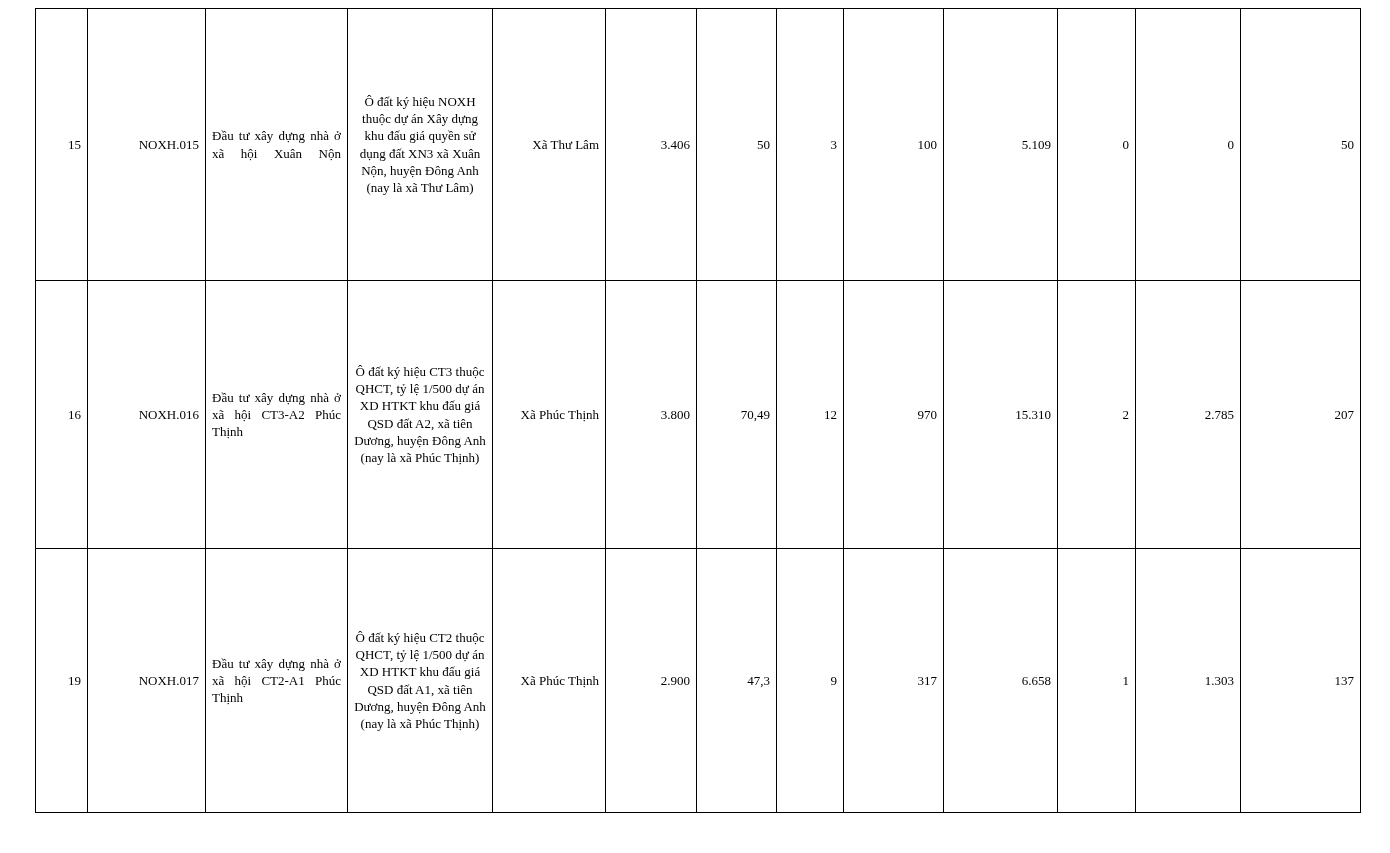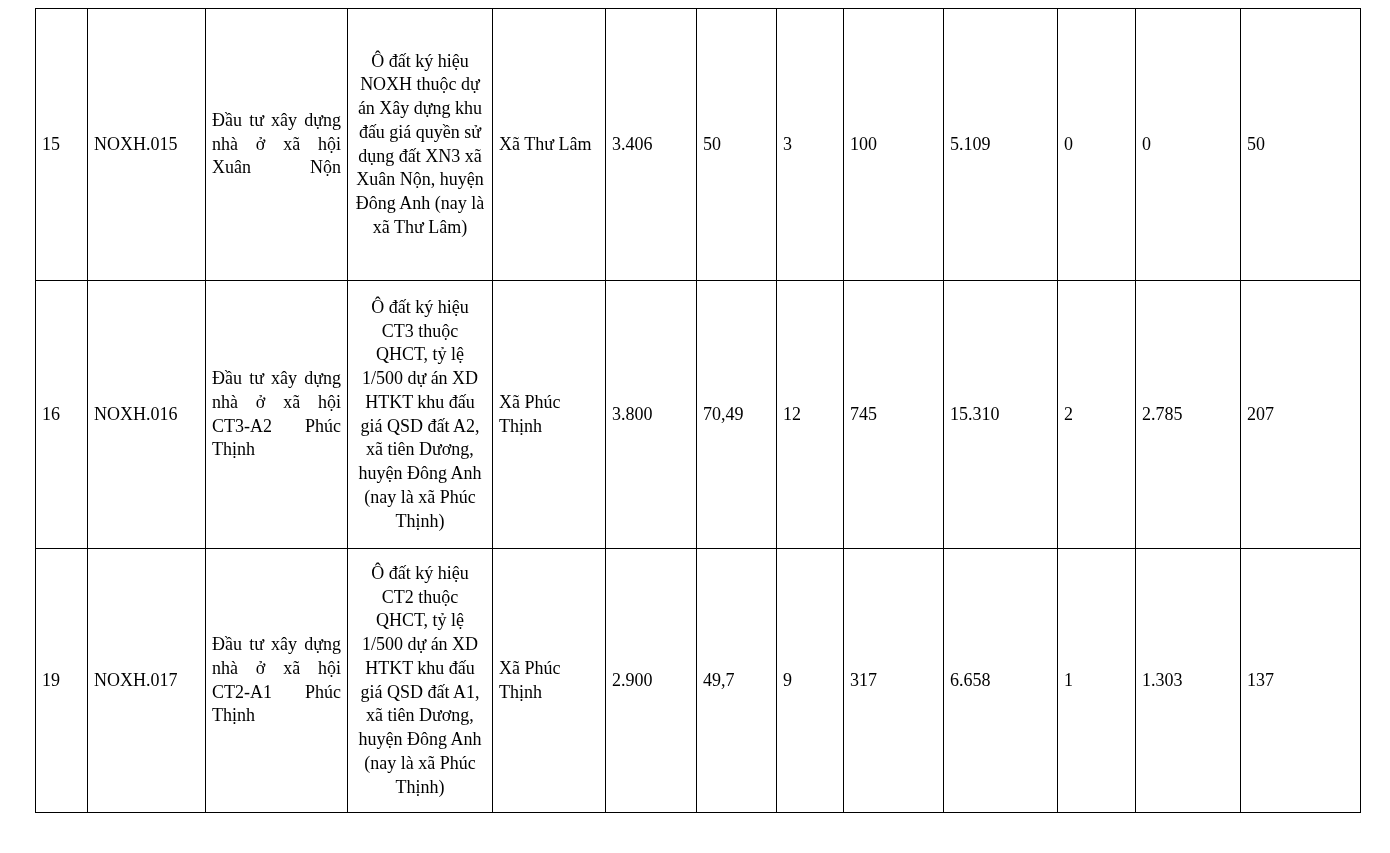--- a/index.html
+++ b/index.html
@@ -21,41 +21,41 @@
     padding: 8px 30px 0 35px;
   }
   table.data-table {
     border-collapse: collapse;
     width: 1325px;
     table-layout: fixed;
   }
   table.data-table td {
     border: 1px solid #000000;
     vertical-align: middle;
-    font-size: 18px;
+    font-size: 13px;
     line-height: 1.32;
     padding: 4px 6px;
     box-sizing: border-box;
   }
   
   col.c-stt      { width: 52px; }
   col.c-code     { width: 118px; }
   col.c-name     { width: 142px; }
   col.c-desc     { width: 145px; }
   col.c-ward     { width: 113px; }
   col.c-n1       { width: 91px; }
   col.c-n2       { width: 80px; }
   col.c-n3       { width: 67px; }
   col.c-n4       { width: 100px; }
   col.c-n5       { width: 114px; }
   col.c-n6       { width: 78px; }
   col.c-n7       { width: 105px; }
   col.c-n8       { width: 120px; }
 
-  .cell-center { text-align: left; }
+  .cell-center { text-align: right; }
   .cell-justify {
     text-align: justify;
     text-align-last: justify;
     hyphens: none;
   }
   .cell-desc {
     text-align: center;
   }
   .row-15 td { height: 272px; }
   .row-16 td { height: 268px; }
@@ -99,34 +99,34 @@
       </tr>
       <tr class="row-16">
         <td class="cell-center">16</td>
         <td class="cell-center">NOXH.016</td>
         <td class="cell-justify">Đầu tư xây dựng nhà ở xã hội CT3-A2 Phúc Thịnh</td>
         <td class="cell-desc">Ô đất ký hiệu CT3 thuộc QHCT, tỷ lệ 1/500 dự án XD HTKT khu đấu giá QSD đất A2, xã tiên Dương, huyện Đông Anh (nay là xã Phúc Thịnh)</td>
         <td class="cell-center">Xã Phúc Thịnh</td>
         <td class="cell-center">3.800</td>
         <td class="cell-center">70,49</td>
         <td class="cell-center">12</td>
-        <td class="cell-center">745</td>
+        <td class="cell-center">970</td>
         <td class="cell-center">15.310</td>
         <td class="cell-center">2</td>
         <td class="cell-center">2.785</td>
         <td class="cell-center">207</td>
       </tr>
       <tr class="row-17">
         <td class="cell-center">19</td>
         <td class="cell-center">NOXH.017</td>
         <td class="cell-justify">Đầu tư xây dựng nhà ở xã hội CT2-A1 Phúc Thịnh</td>
         <td class="cell-desc">Ô đất ký hiệu CT2 thuộc QHCT, tỷ lệ 1/500 dự án XD HTKT khu đấu giá QSD đất A1, xã tiên Dương, huyện Đông Anh (nay là xã Phúc Thịnh)</td>
         <td class="cell-center">Xã Phúc Thịnh</td>
         <td class="cell-center">2.900</td>
-        <td class="cell-center">49,7</td>
+        <td class="cell-center">47,3</td>
         <td class="cell-center">9</td>
         <td class="cell-center">317</td>
         <td class="cell-center">6.658</td>
         <td class="cell-center">1</td>
         <td class="cell-center">1.303</td>
         <td class="cell-center">137</td>
       </tr>
     </tbody>
   </table>
 </div>

